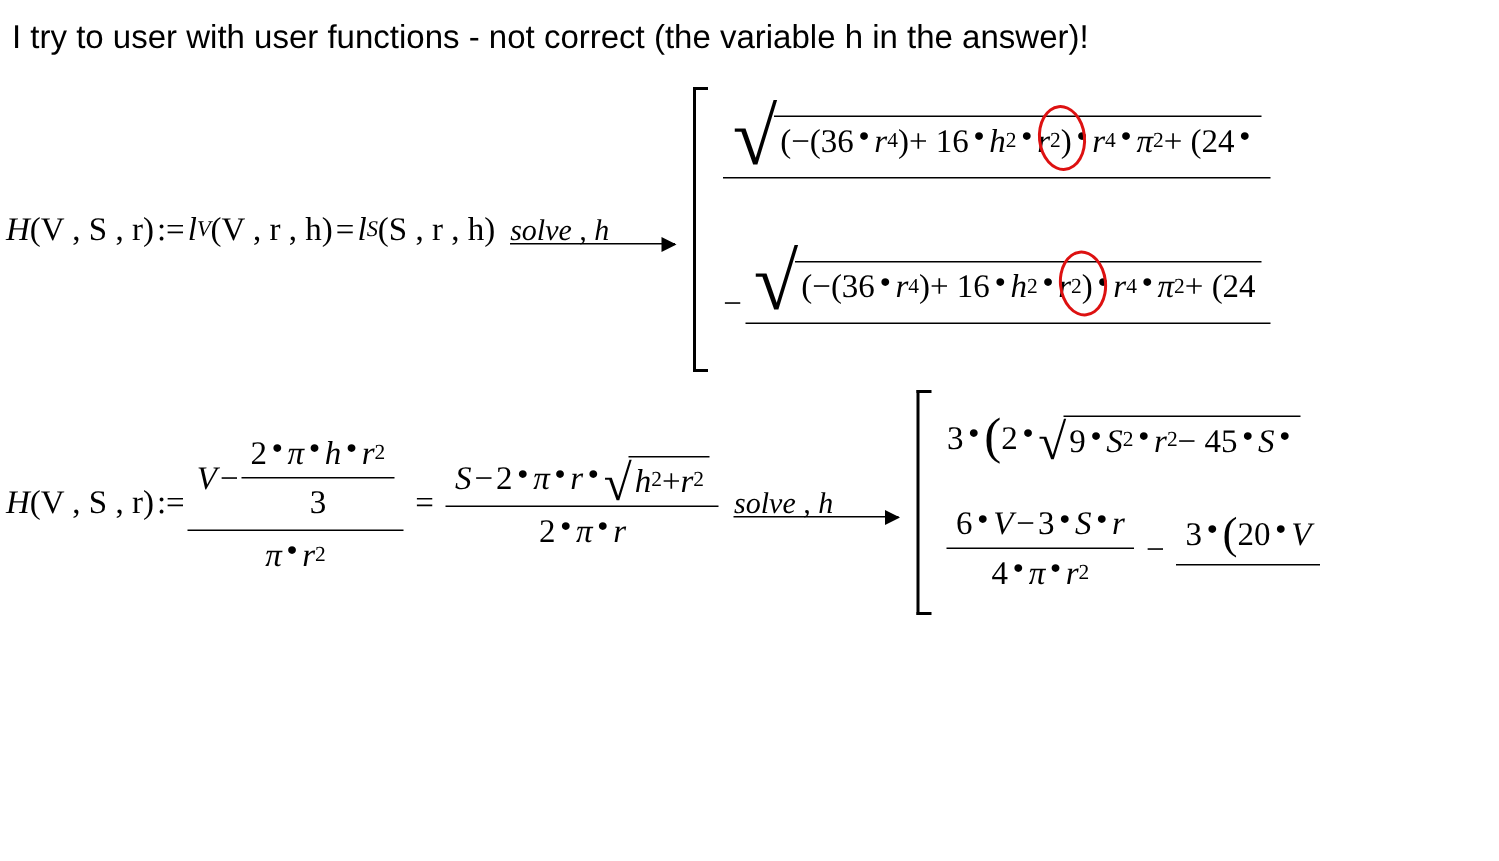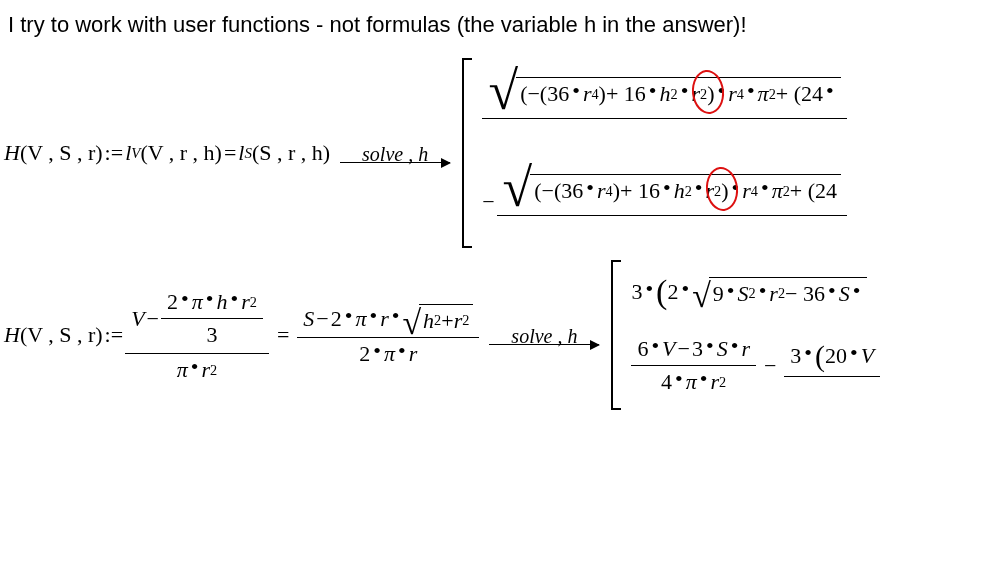--- a/index.html
+++ b/index.html
@@ -32,21 +32,21 @@
     display: flex;
     align-items: center;
     flex-wrap: nowrap;
   }
   .lhs {
     white-space: nowrap;
   }
   .arrowblock {
     display: flex;
     flex-direction: column;
-    align-items: center;
+    align-items: flex-start;
     margin: 0 10px;
   }
   .arrowlabel {
     font-family: "Cambria Math","Times New Roman",serif;
     font-style: italic;
     font-size: 20px;
     margin-bottom: -4px;
   }
   .arrowline {
     width: 110px;
@@ -173,21 +173,21 @@
     font-style: normal;
     padding-right: 2px;
   }
   .b2row { display:flex; align-items:center; }
 </style>
 </head>
 <body>
 
 <div class="page">
 
-  <div class="caption">I try to work with user functions - not formulas (the variable h in the answer)!</div>
+  <div class="caption">I try to user with user functions - not correct (the variable h in the answer)!</div>
 
   <div class="math row eq1-container" style="margin-bottom:12px;">
 
     <span class="lhs flexcenter">
       <span>H</span>
       <span class="upright">(V , S , r)</span>
       <span class="upright pad4">:=</span>
       <span>l</span>
       <span class="sub">V</span>
       <span class="upright">(V , r , h)</span>
@@ -372,21 +372,21 @@
           <span class="sqrt">
             <span class="radical" style="font-size:34px;">√</span>
             <span class="radicand flexcenter">
               <span class="upright">9</span>
               <span class="dot">•</span>
               <span>S</span>
                 <span class="sup">2</span>
               <span class="dot">•</span>
               <span>r</span>
                 <span class="sup">2</span>
-              <span class="upright"> − 36</span>
+              <span class="upright"> − 45</span>
               <span class="dot">•</span>
               <span>S</span>
               <span class="dot">•</span>
             </span>
           </span>
         </span>
 
         <span class="b2row">
           <span class="frac">
             <span class="num flexcenter">

